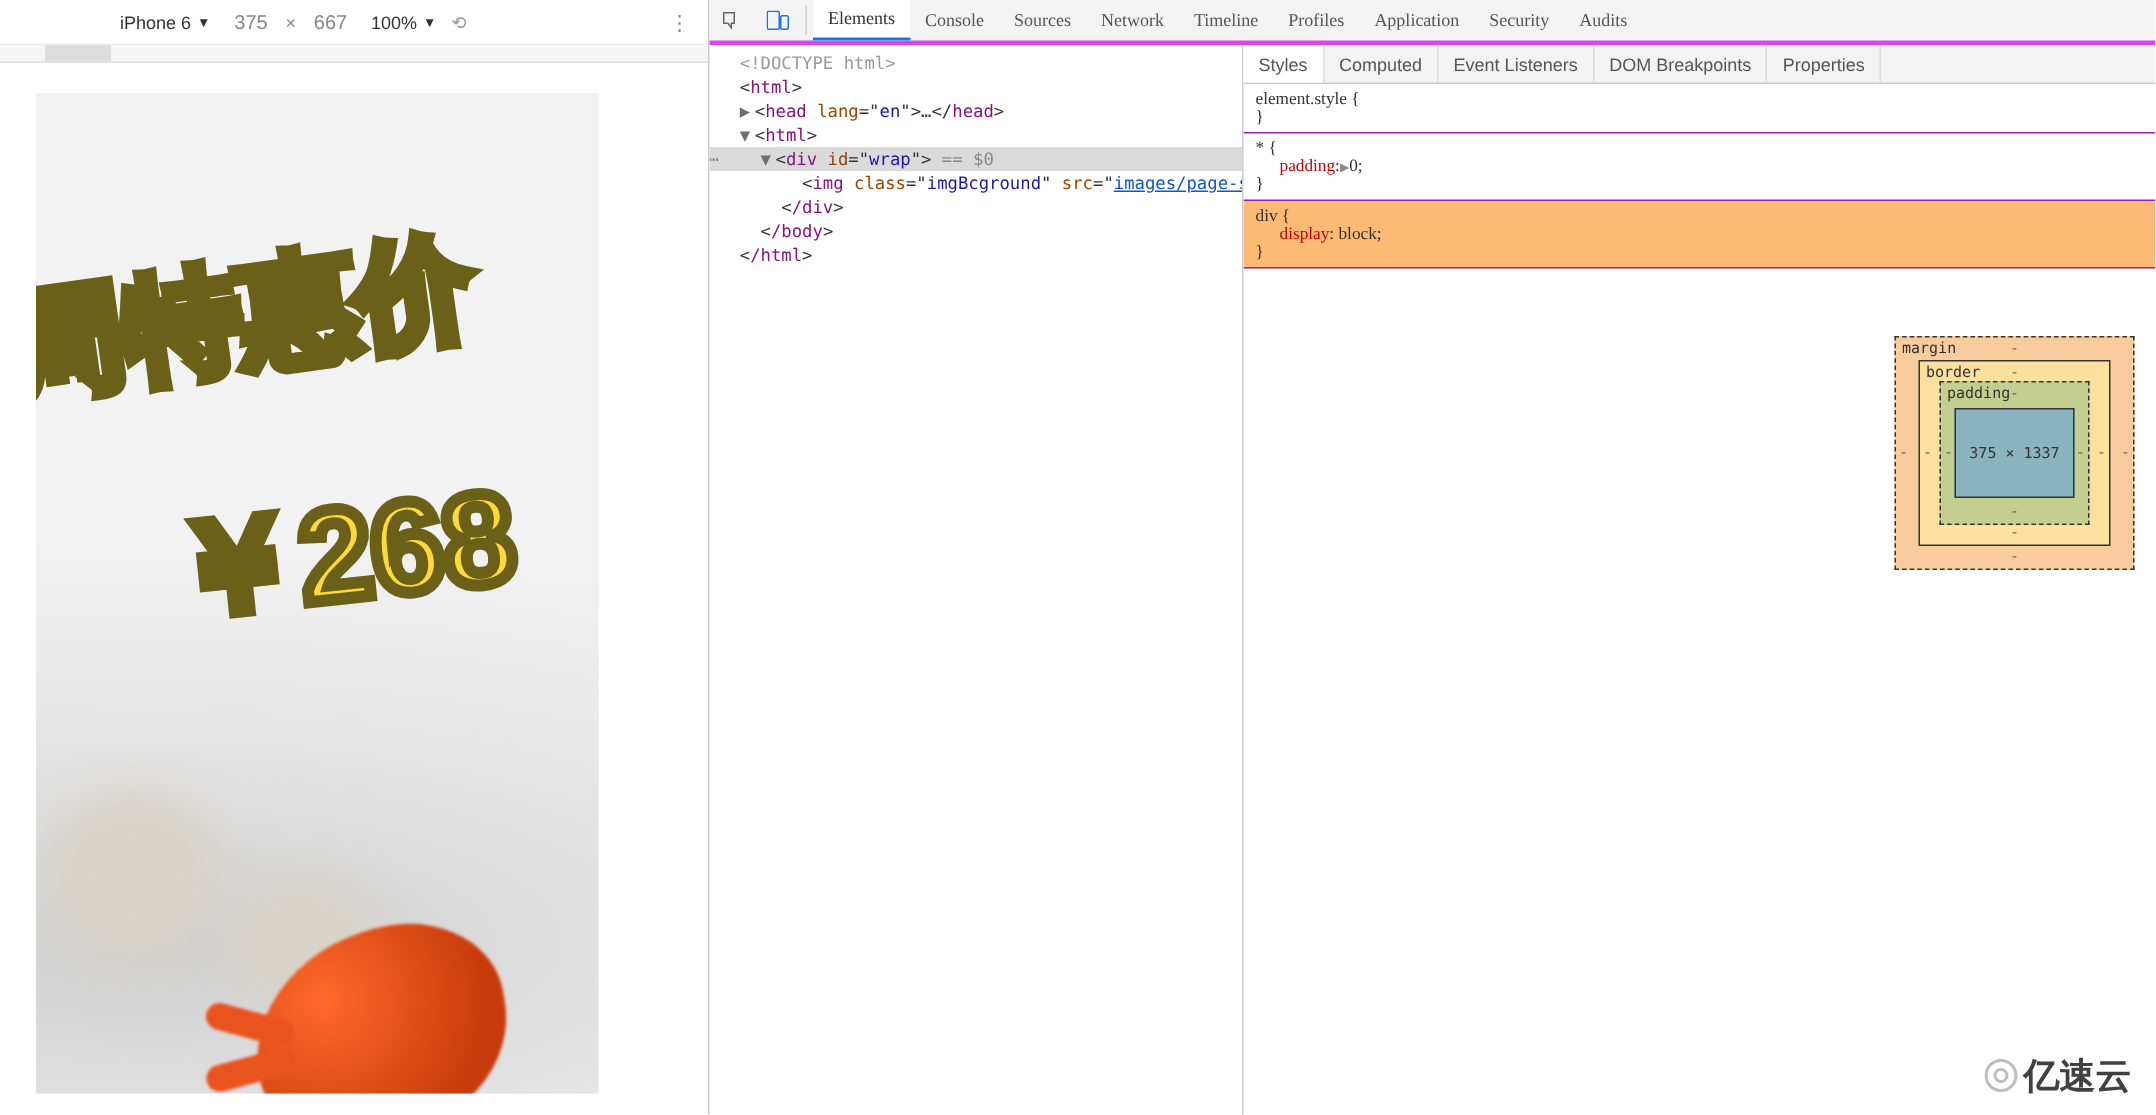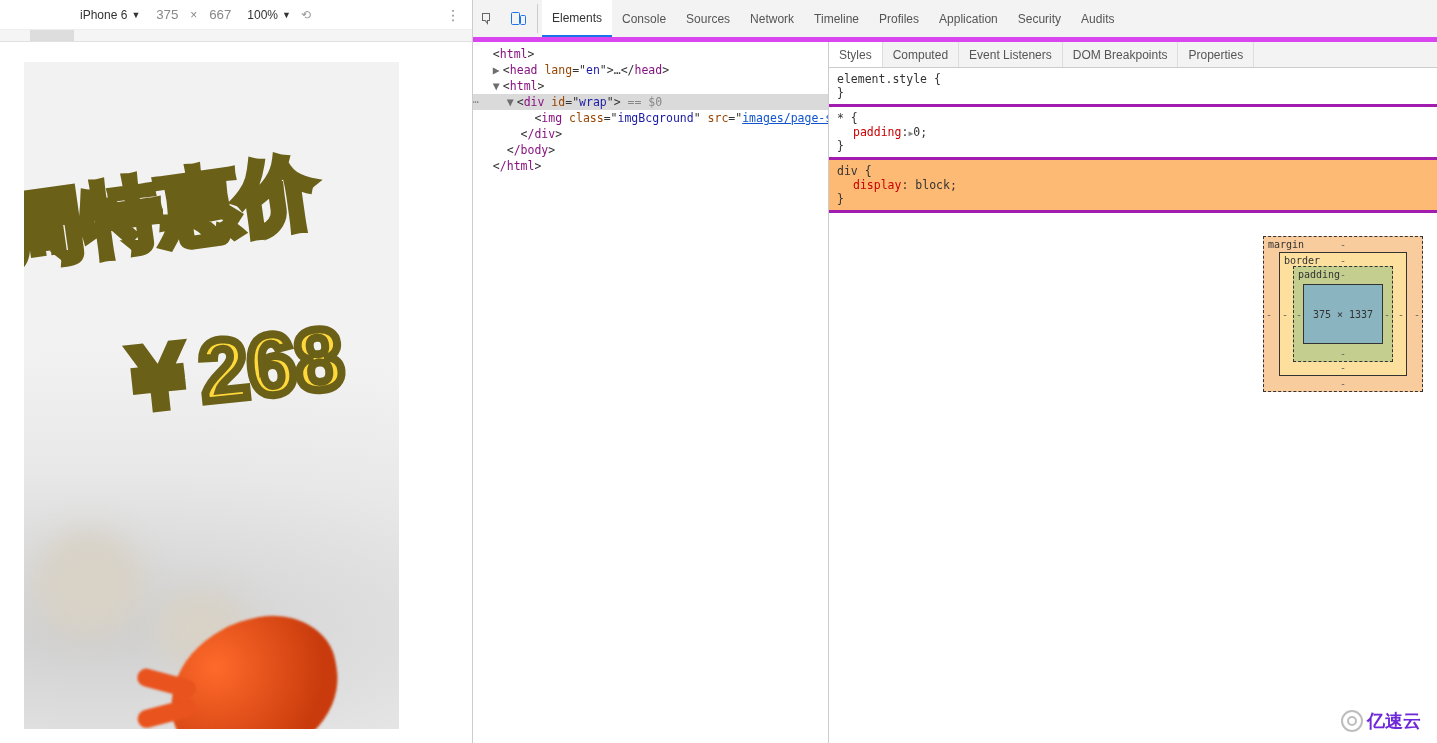--- a/index.html
+++ b/index.html
@@ -28,21 +28,21 @@
 .blur-cup { position:absolute; width:110px; height:110px; background:#d8d2c7; border-radius:50%; filter: blur(14px); }
 .blur-cup.c1 { left:10px; bottom:90px; }
 .blur-cup.c2 { left:130px; bottom:60px; width:95px; height:80px; }
 .crab { position:absolute; right:60px; bottom:-30px; width:170px; height:140px; background: radial-gradient(circle at 30% 30%, #ff6a2b, #c93b0c 70%); border-radius: 60% 40% 55% 40%; transform: rotate(-10deg); filter: blur(1px);}
 .crab-leg { position:absolute; width:60px; height:18px; background:#e9531e; border-radius:10px;}
 .crab-leg.l1 { left:-30px; top:40px; transform:rotate(25deg);} 
 .crab-leg.l2 { left:-35px; top:70px; transform:rotate(-5deg);} 
 
 
 .devtools { flex: 1; display: flex; flex-direction: column; }
-.dt-tabs { height: 42px; display: flex; align-items: stretch; border-bottom: 5px solid #d946ef; background: #f3f3f3; }
+.dt-tabs { height: 30px; display: flex; align-items: stretch; border-bottom: 3px solid #d946ef; background: #f3f3f3; font-family: Liberation Serif, serif; }
 .dt-icon-btn { width: 30px; display: flex; align-items: center; justify-content: center; color: #666; cursor: pointer; }
 .dt-icon-btn.active { color: #1a73e8; }
 .dt-tab { padding: 0 10px; display: flex; align-items: center; color: #555; cursor: pointer; }
 .dt-tab.active { color: #333; border-bottom: 2px solid #1a73e8; background: #fff; }
 .dt-body { flex: 1; display: flex; }
 
 
 .elements-panel { width: 356px; border-right: 1px solid #ccc; font-family: Menlo, Consolas, monospace; font-size: 11.5px; padding: 4px 0; overflow: auto; }
 .dom-line { padding: 1px 6px; white-space: pre; }
 .dom-line .tag { color: #881280; }
@@ -55,21 +55,21 @@
 .arrow-toggle { color: #6e6e6e; display:inline-block; width:10px; }
 
 
 .styles-panel { flex: 1; display: flex; flex-direction: column; }
 .styles-tabs { height: 26px; display: flex; align-items: stretch; border-bottom: 1px solid #ccc; background: #f3f3f3; }
 .s-tab { padding: 0 10px; display: flex; align-items: center; color: #555; cursor: pointer; border-right: 1px solid #ddd; }
 .s-tab.active { background: #fff; border-top: 0; }
 .filter-row { border-bottom: 1px solid #e5e5e5; }
 .filter-input { width: 100%; border: none; padding: 4px 8px; color: #999; font-size: 12px; outline: none; }
 .rules { flex: 1; font-family: Menlo, Consolas, monospace; font-size: 11.5px; overflow: auto; position: relative; }
-.rule-block { padding: 4px 8px; border-bottom: 3px solid #a21caf; }
+.rule-block { padding: 4px 8px; border-bottom: 1px solid #a21caf; font-family: Liberation Serif, serif; }
 .rule-block.ua { background: #fdba74; }
 .selector { color: #333; }
 .prop { padding-left: 16px; }
 .prop .pn { color: #c80000; }
 .prop .pv { color: #333; }
 .tri-sm { font-size: 8px; color: #888; }
 
 
 .box-model { position: absolute; right: 14px; top: 168px; width: 160px; height: 156px; font-size: 10px; }
 .bm-layer { position: absolute; display:flex; align-items:center; justify-content:center; }
@@ -77,21 +77,21 @@
 .bm-border { inset: 16px; border: 1px solid #333; background: #fddf9e; }
 .bm-padding { inset: 30px; border: 1px dashed #333; background: #c4ce8f; }
 .bm-content { inset: 48px 40px; border: 1px solid #333; background: #8bb4c1; color:#333; display:flex; align-items:center; justify-content:center; }
 .bm-label { position: absolute; left: 4px; top: 2px; color: #333; }
 .bm-dash-v { position:absolute; color:#666; }
 .bm-dash-v.top { top:2px; left:50%; transform:translateX(-50%);} 
 .bm-dash-v.bot { bottom:2px; left:50%; transform:translateX(-50%);} 
 .bm-dash-v.l { left:2px; top:50%; transform:translateY(-50%);} 
 .bm-dash-v.r { right:2px; top:50%; transform:translateY(-50%);} 
 
-.watermark { position: fixed; right: 16px; bottom: 10px; color: #6d28d9; font-size: 18px; font-weight: bold; display:flex; align-items:center; gap:4px;}
+.watermark { position: fixed; right: 16px; bottom: 10px; color: #404040; font-size: 24px; font-weight: bold; display:flex; align-items:center; gap:4px;}
 .wm-ico { width:22px; height:22px; border:2px solid #bdbdbd; border-radius:50%; position:relative;}
 .wm-ico:after { content:""; position:absolute; inset:4px; border:2px solid #bdbdbd; border-radius:50%;}
 </style>
 </head>
 <body>
 
 <div class="container">
 
   <div class="device-pane">
     <div class="device-toolbar">
@@ -169,20 +169,21 @@
           <span>Security</span>
         </div>
       <div class="dt-tab">
           <span>Audits</span>
         </div>
     </div>
 
     <div class="dt-body">
 
       <div class="elements-panel">
+        <div class="dom-line doctype">  <span>&lt;!DOCTYPE html&gt;</span></div>
         <div class="dom-line">  &lt;<span class="tag">html</span>&gt;</div>
         <div class="dom-line">  <span class="arrow-toggle">▶</span>&lt;<span class="tag">head</span> <span class="attr-n">lang</span>="<span class="attr-v">en</span>"&gt;<span>…</span>&lt;/<span class="tag">head</span>&gt;</div>
         <div class="dom-line">  <span class="arrow-toggle">▼</span>&lt;<span class="tag">html</span>&gt;</div>
         <div class="dom-line selected" style="position:relative;"><span style="position:absolute;left:-1px;color:#888;">⋯</span>    <span class="arrow-toggle">▼</span>&lt;<span class="tag">div</span> <span class="attr-n">id</span>="<span class="attr-v">wrap</span>"&gt;<span class="sel-extra"> == $0</span></div>
         <div class="dom-line">        &lt;<span class="tag">img</span> <span class="attr-n">class</span>="<span class="attr-v">imgBcground</span>" <span class="attr-n">src</span>="<span class="link">images/page-small.jpg</span>" &gt;</div>
         <div class="dom-line">      &lt;<span class="tag">/div</span>&gt;</div>
         <div class="dom-line">    &lt;<span class="tag">/body</span>&gt;</div>
         <div class="dom-line">  &lt;<span class="tag">/html</span>&gt;</div>
       </div>
 

